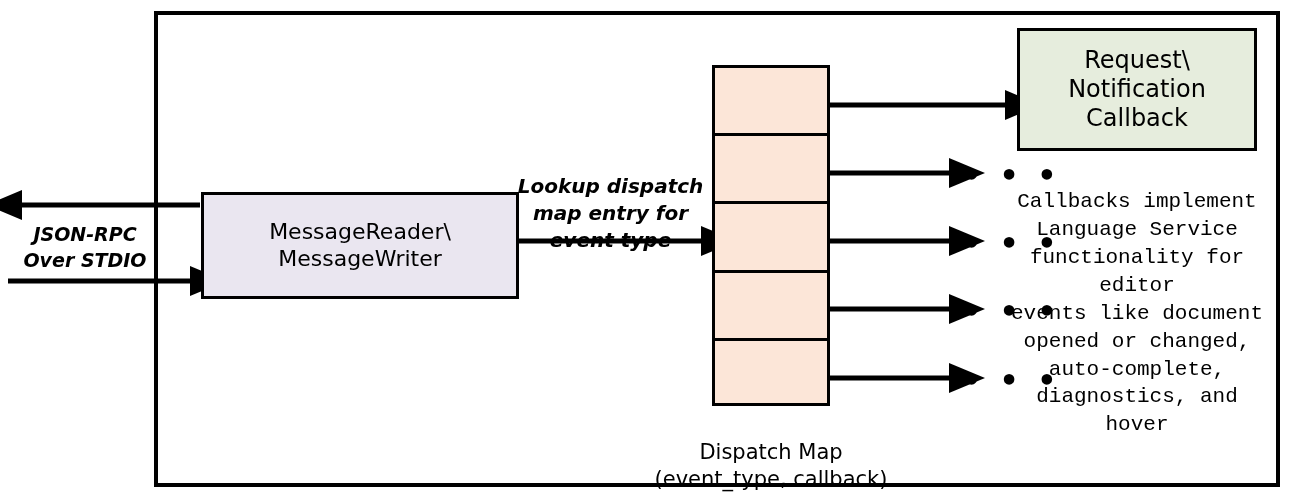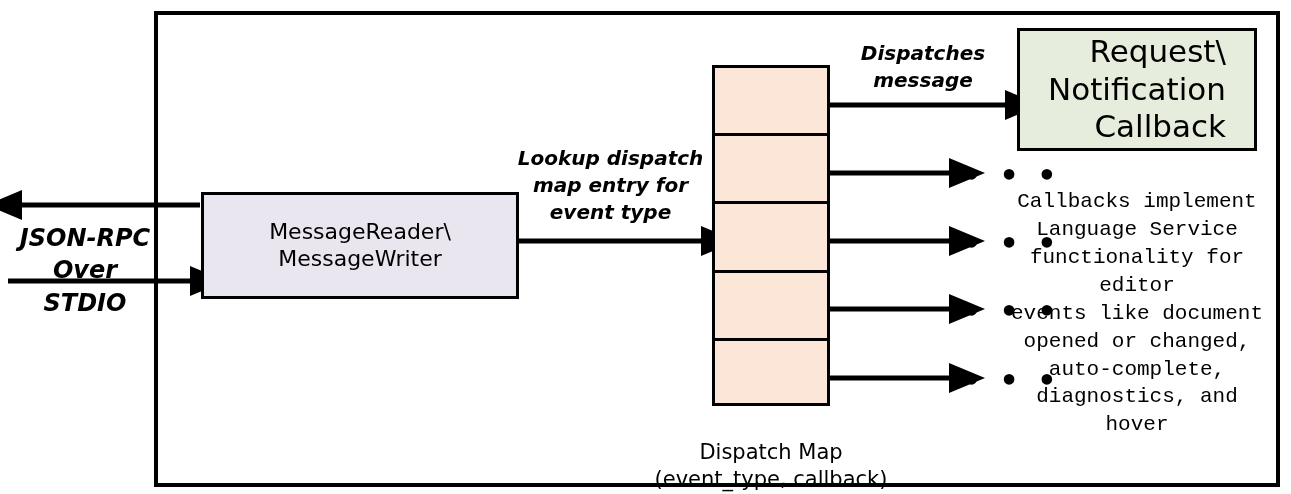--- a/index.html
+++ b/index.html
@@ -78,29 +78,29 @@
     top: 307px;
     width: 360px;
     font-size: 19.5px;
     line-height: 1.32;
   }
   
   #jsonrpc-label {
     left: 10px;
     top: 222px;
     width: 150px;
-    font-size: 24px;
+    font-size: 19px;
     font-style: italic;
     font-weight: 600;
     line-height: 1.35;
   }
   
   #lookup-label {
     left: 513px;
-    top: 145px;
+    top: 173px;
     width: 195px;
     font-size: 20px;
     font-style: italic;
     font-weight: 600;
     line-height: 1.35;
   }
   
   #dispatch-label {
     left: 833px;
     top: 40px;
@@ -146,23 +146,23 @@
     width: 240px;
     height: 123px;
     background: #E6EDDD;
     border: 3px solid #000;
     box-sizing: border-box;
     display: flex;
     align-items: center;
     justify-content: center;
   }
   #callback-box .label {
-    font-size: 31px;
+    font-size: 24px;
     line-height: 1.22;
-    text-align: right;
+    text-align: center;
     white-space: pre-line;
   }
   #callback-caption {
     left: 1006px;
     top: 188px;
     width: 262px;
     font-size: 21px;
     line-height: 1.33;
     font-family: Liberation Mono, monospace;
   }
@@ -237,22 +237,20 @@
   <div id="dispatch-map">
     <div class="row"></div>
     <div class="row"></div>
     <div class="row"></div>
     <div class="row"></div>
     <div class="row"></div>
   </div>
   <div class="txt" id="map-caption">Dispatch Map
 (event_type, callback)</div>
 
-  <div class="txt" id="dispatch-label">Dispatches
-message</div>
 
   <div class="ellipsis" style="left:962px; top:161px;">• • •</div>
   <div class="ellipsis" style="left:962px; top:229px;">• • •</div>
   <div class="ellipsis" style="left:962px; top:297px;">• • •</div>
   <div class="ellipsis" style="left:962px; top:366px;">• • •</div>
 
   <div id="callback-box">
     <div class="label">Request\
 Notification
 Callback</div>

